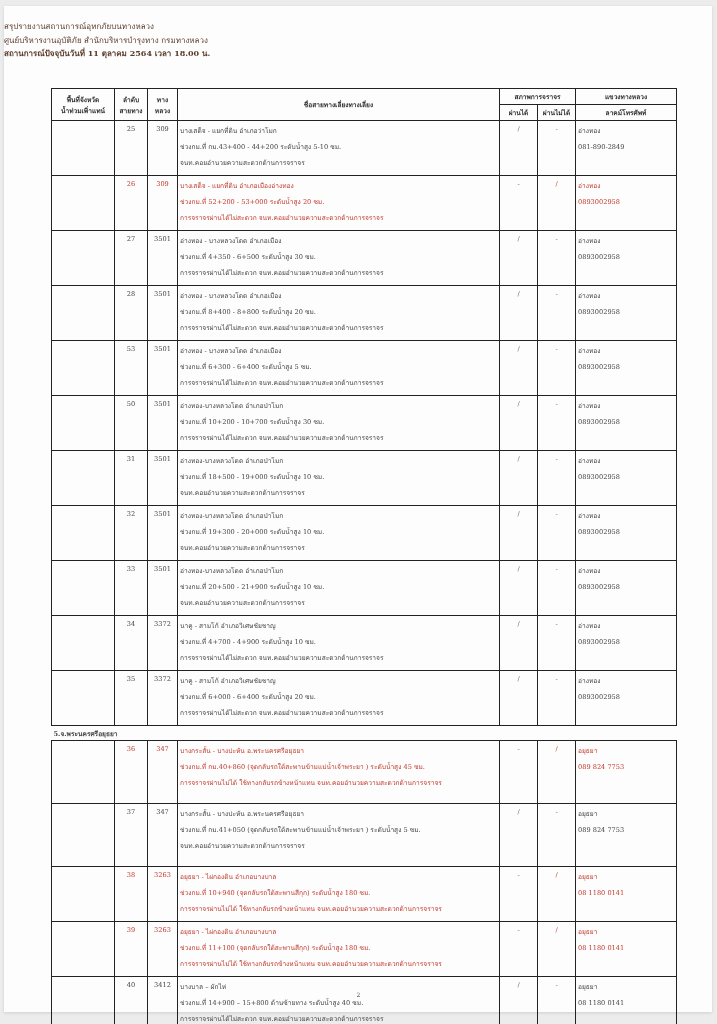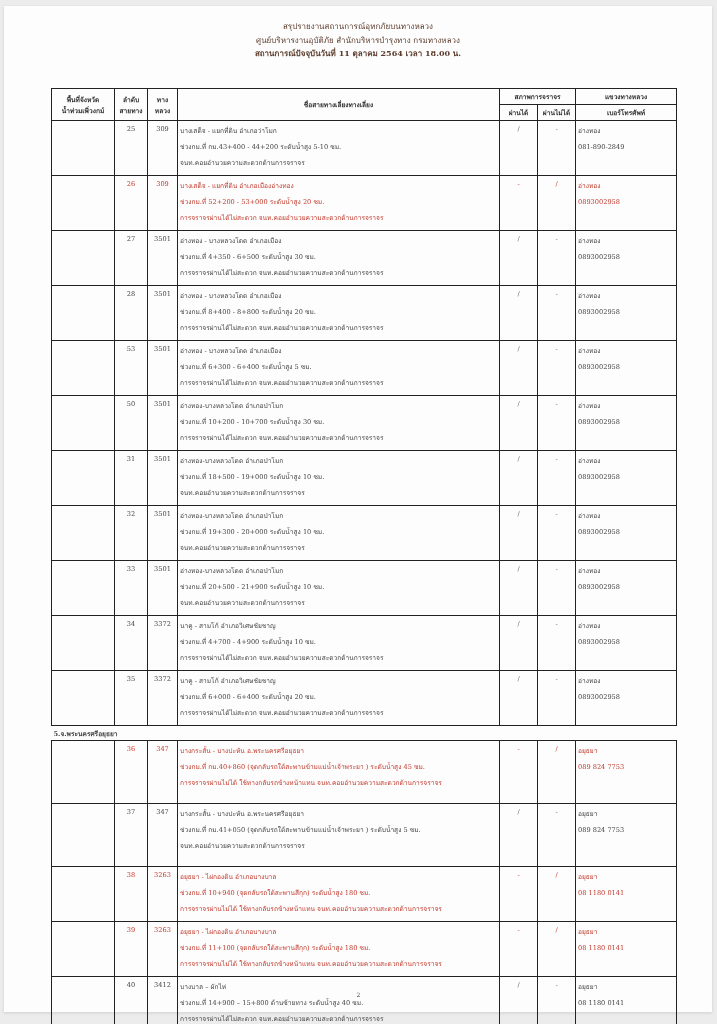--- a/index.html
+++ b/index.html
@@ -9,21 +9,21 @@
       font-family: "DejaVu Serif", "Liberation Serif", serif;
       color: #333;
       position: relative;
     }
     .page {
       position: absolute; left: 4px; top: 6px; width: 708px; height: 1006px;
       background: #fdfdfd;
       box-shadow: 0 1px 3px rgba(0,0,0,0.12);
     }
     .hdr {
-      position: absolute; left: 0; top: 14px; width: 708px; text-align: center;
+      position: absolute; left: 0; top: 14px; width: 708px; 
       font-size: 8px; line-height: 13.5px; color: #5a3a2a;
     }
     .hdr div { white-space: nowrap; }
     table.main {
       position: absolute; left: 51px; top: 88px; width: 625px;
       border-collapse: collapse; table-layout: fixed;
       font-size: 6.6px; color: #444;
     }
     table.main td, table.main th {
       border: 1px solid #222; padding: 0; vertical-align: top;
@@ -71,31 +71,31 @@
     <col class="c-area">
       <col class="c-seq">
       <col class="c-rd">
       <col class="c-name">
       <col class="c-pass">
       <col class="c-nopass">
       <col class="c-office">
   </colgroup>
   <thead>
     <tr class="hrow1">
-      <th rowspan="2"><span>พื้นที่จังหวัด</span><br><span>น้ำท่วมเพิ่วงกม์</span></th>
+      <th rowspan="2"><span>พื้นที่จังหวัด</span><br><span>น้ำท่วมเพิ่าแทน์</span></th>
       <th rowspan="2"><span>ลำดับ</span><br><span>สายทาง</span></th>
       <th rowspan="2"><span>ทาง</span><br><span>หลวง</span></th>
       <th rowspan="2">ชื่อสายทางเลี่ยงทางเลี่ยง</th>
       <th colspan="2">สภาพการจราจร</th>
       <th>แขวงทางหลวง</th>
     </tr>
     <tr class="hrow2">
       <th>ผ่านได้</th>
       <th class="nopass-h">ผ่านไม่ได้</th>
-      <th>เบอร์โทรศัพท์</th>
+      <th>ลาคม์โทรศัพท์</th>
     </tr>
   </thead>
   <tbody id="body-a">
       <tr class="row">
         <td></td>
         <td class="num">25</td>
         <td class="num">309</td>
         <td class="lines">
           <div>บางเสด็จ - แยกที่ดิน อำเภอว่าโมก</div>
           <div>ช่วงกม.ที่ กม.43+400 - 44+200 ระดับน้ำสูง 5-10 ซม.</div>

